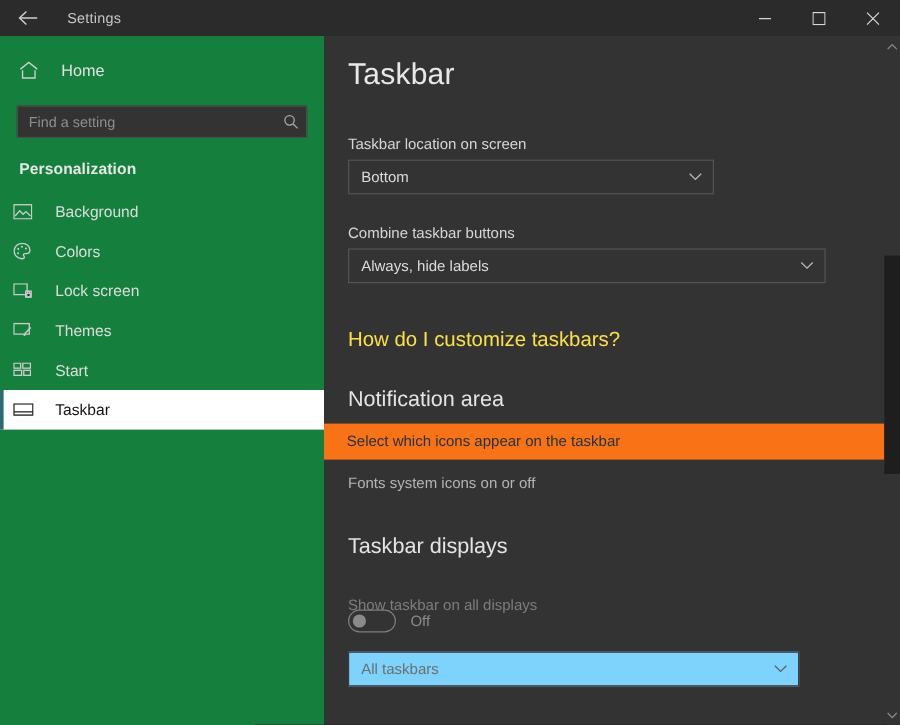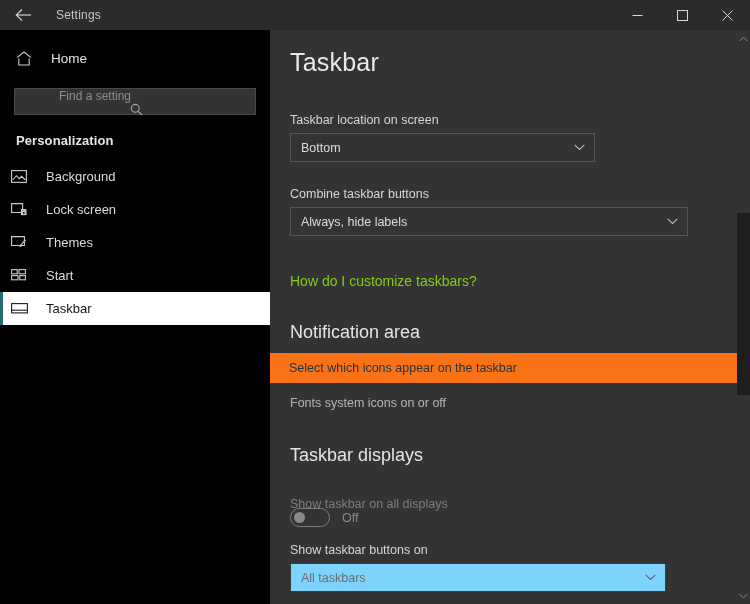--- a/index.html
+++ b/index.html
@@ -60,21 +60,21 @@
     top: 30px; left: 0;
     width: 750px;
     height: 574px;
     display: flex;
   }
 
   
   .sidebar {
     width: 270px;
     height: 574px;
-    background: #000000;
+    background: #15803d;
     position: relative;
     flex: 0 0 270px;
   }
 
   .home-row {
     display: flex;
     align-items: center;
     height: 36px;
     margin-top: 10px;
     padding-left: 16px;
@@ -83,21 +83,20 @@
   .home-row .lbl { font-size: 13.5px; color: #e2e2e2; margin-left: 13px; }
 
   .searchwrap {
     margin: 12px 14px 0 14px;
     height: 27px;
     background: #333333;
     border: 1px solid #4a4a4a;
     display: flex;
     align-items: center;
     padding: 0 6px 0 9px;
-    flex-direction: column;
   }
   .searchwrap input {
     flex: 1;
     background: transparent;
     border: none;
     outline: none;
     font-family: "Liberation Sans", sans-serif;
     font-size: 12px;
     color: #bdbdbd;
   }
@@ -185,22 +184,22 @@
   }
   .combo.disabled {
     background: #7dd3fc;
     border-color: #3b3b3b;
     color: #6e6e6e;
   }
   .combo .chev { color: #b9b9b9; display: flex; align-items: center; }
   .combo.disabled .chev { color: #5f5f5f; }
 
   .linktext {
-    font-size: 14px;
-    color: #84cc16;
+    font-size: 17px;
+    color: #fde047;
   }
 
   .grouphead {
     font-size: 18px;
     color: #e4e4e4;
     font-weight: normal;
   }
 
   
   .hl-row {
@@ -328,20 +327,32 @@
         <div class="navitem">
           <span class="ico">
             <svg width="16" height="13" viewBox="0 0 16 13" fill="none" stroke="currentColor" stroke-width="1.1">
               <rect x="0.6" y="0.6" width="14.8" height="11.8"></rect>
               <path d="M1.6 10L5.4 5.7L8.2 8.6L10.6 6.3L14.4 10"></path>
             </svg>
           </span>
           <span class="lbl">Background</span>
         </div>
 
+        <div class="navitem">
+          <span class="ico">
+            <svg width="15" height="15" viewBox="0 0 15 15" fill="none" stroke="currentColor" stroke-width="1.1">
+              <path d="M7.5 0.8C3.8 0.8 0.8 3.6 0.8 7.2c0 3.6 3 6.4 6.7 6.4 1.2 0 1.8-.7 1.8-1.4 0-.8-.8-1-.8-1.8 0-.6.5-1 1.2-1h1.3c2 0 2.9-1.3 2.9-3.1C13.9 3.2 11.1.8 7.5.8z"></path>
+              <circle cx="4.2" cy="5.4" r="0.85" fill="currentColor" stroke="none"></circle>
+              <circle cx="7.3" cy="3.6" r="0.85" fill="currentColor" stroke="none"></circle>
+              <circle cx="10.6" cy="5.1" r="0.85" fill="currentColor" stroke="none"></circle>
+              <circle cx="4.1" cy="9.1" r="0.85" fill="currentColor" stroke="none"></circle>
+            </svg>
+          </span>
+          <span class="lbl">Colors</span>
+        </div>
 
         <div class="navitem">
           <span class="ico">
             <svg width="16" height="13" viewBox="0 0 16 13" fill="none" stroke="currentColor" stroke-width="1.1">
               <path d="M0.6 0.6H11.6V9.5H0.6Z"></path>
               <rect x="10.4" y="6.6" width="4.6" height="5" fill="#2b2b2b"></rect>
               <rect x="11.3" y="8.4" width="2.9" height="3"></rect>
               <path d="M11.9 8.4V7.6a.85.85 0 0 1 1.7 0v.8"></path>
             </svg>
           </span>
@@ -429,21 +440,20 @@
       <div class="abs fieldlabel dim" style="left:20px; top:467px;">Show taskbar on all displays</div>
 
       <div class="abs toggle-row" style="left:20px; top:478px;">
         <span class="toggle">
           <span class="knob"></span>
         </span>
         <span class="toggle-label">Off</span>
       </div>
 
       <div class="abs" style="left:20px; top:513px; width:376px;">
-        <div class="fieldlabel">Show taskbar buttons on</div>
         <div class="combo disabled">
           <span>All taskbars</span>
           <span class="chev">
             <svg width="11" height="7" viewBox="0 0 11 7" fill="none" stroke="currentColor" stroke-width="1.1">
                 <path d="M0.7 0.8L5.5 5.5L10.3 0.8"></path>
               </svg>
           </span>
         </div>
       </div>
 

